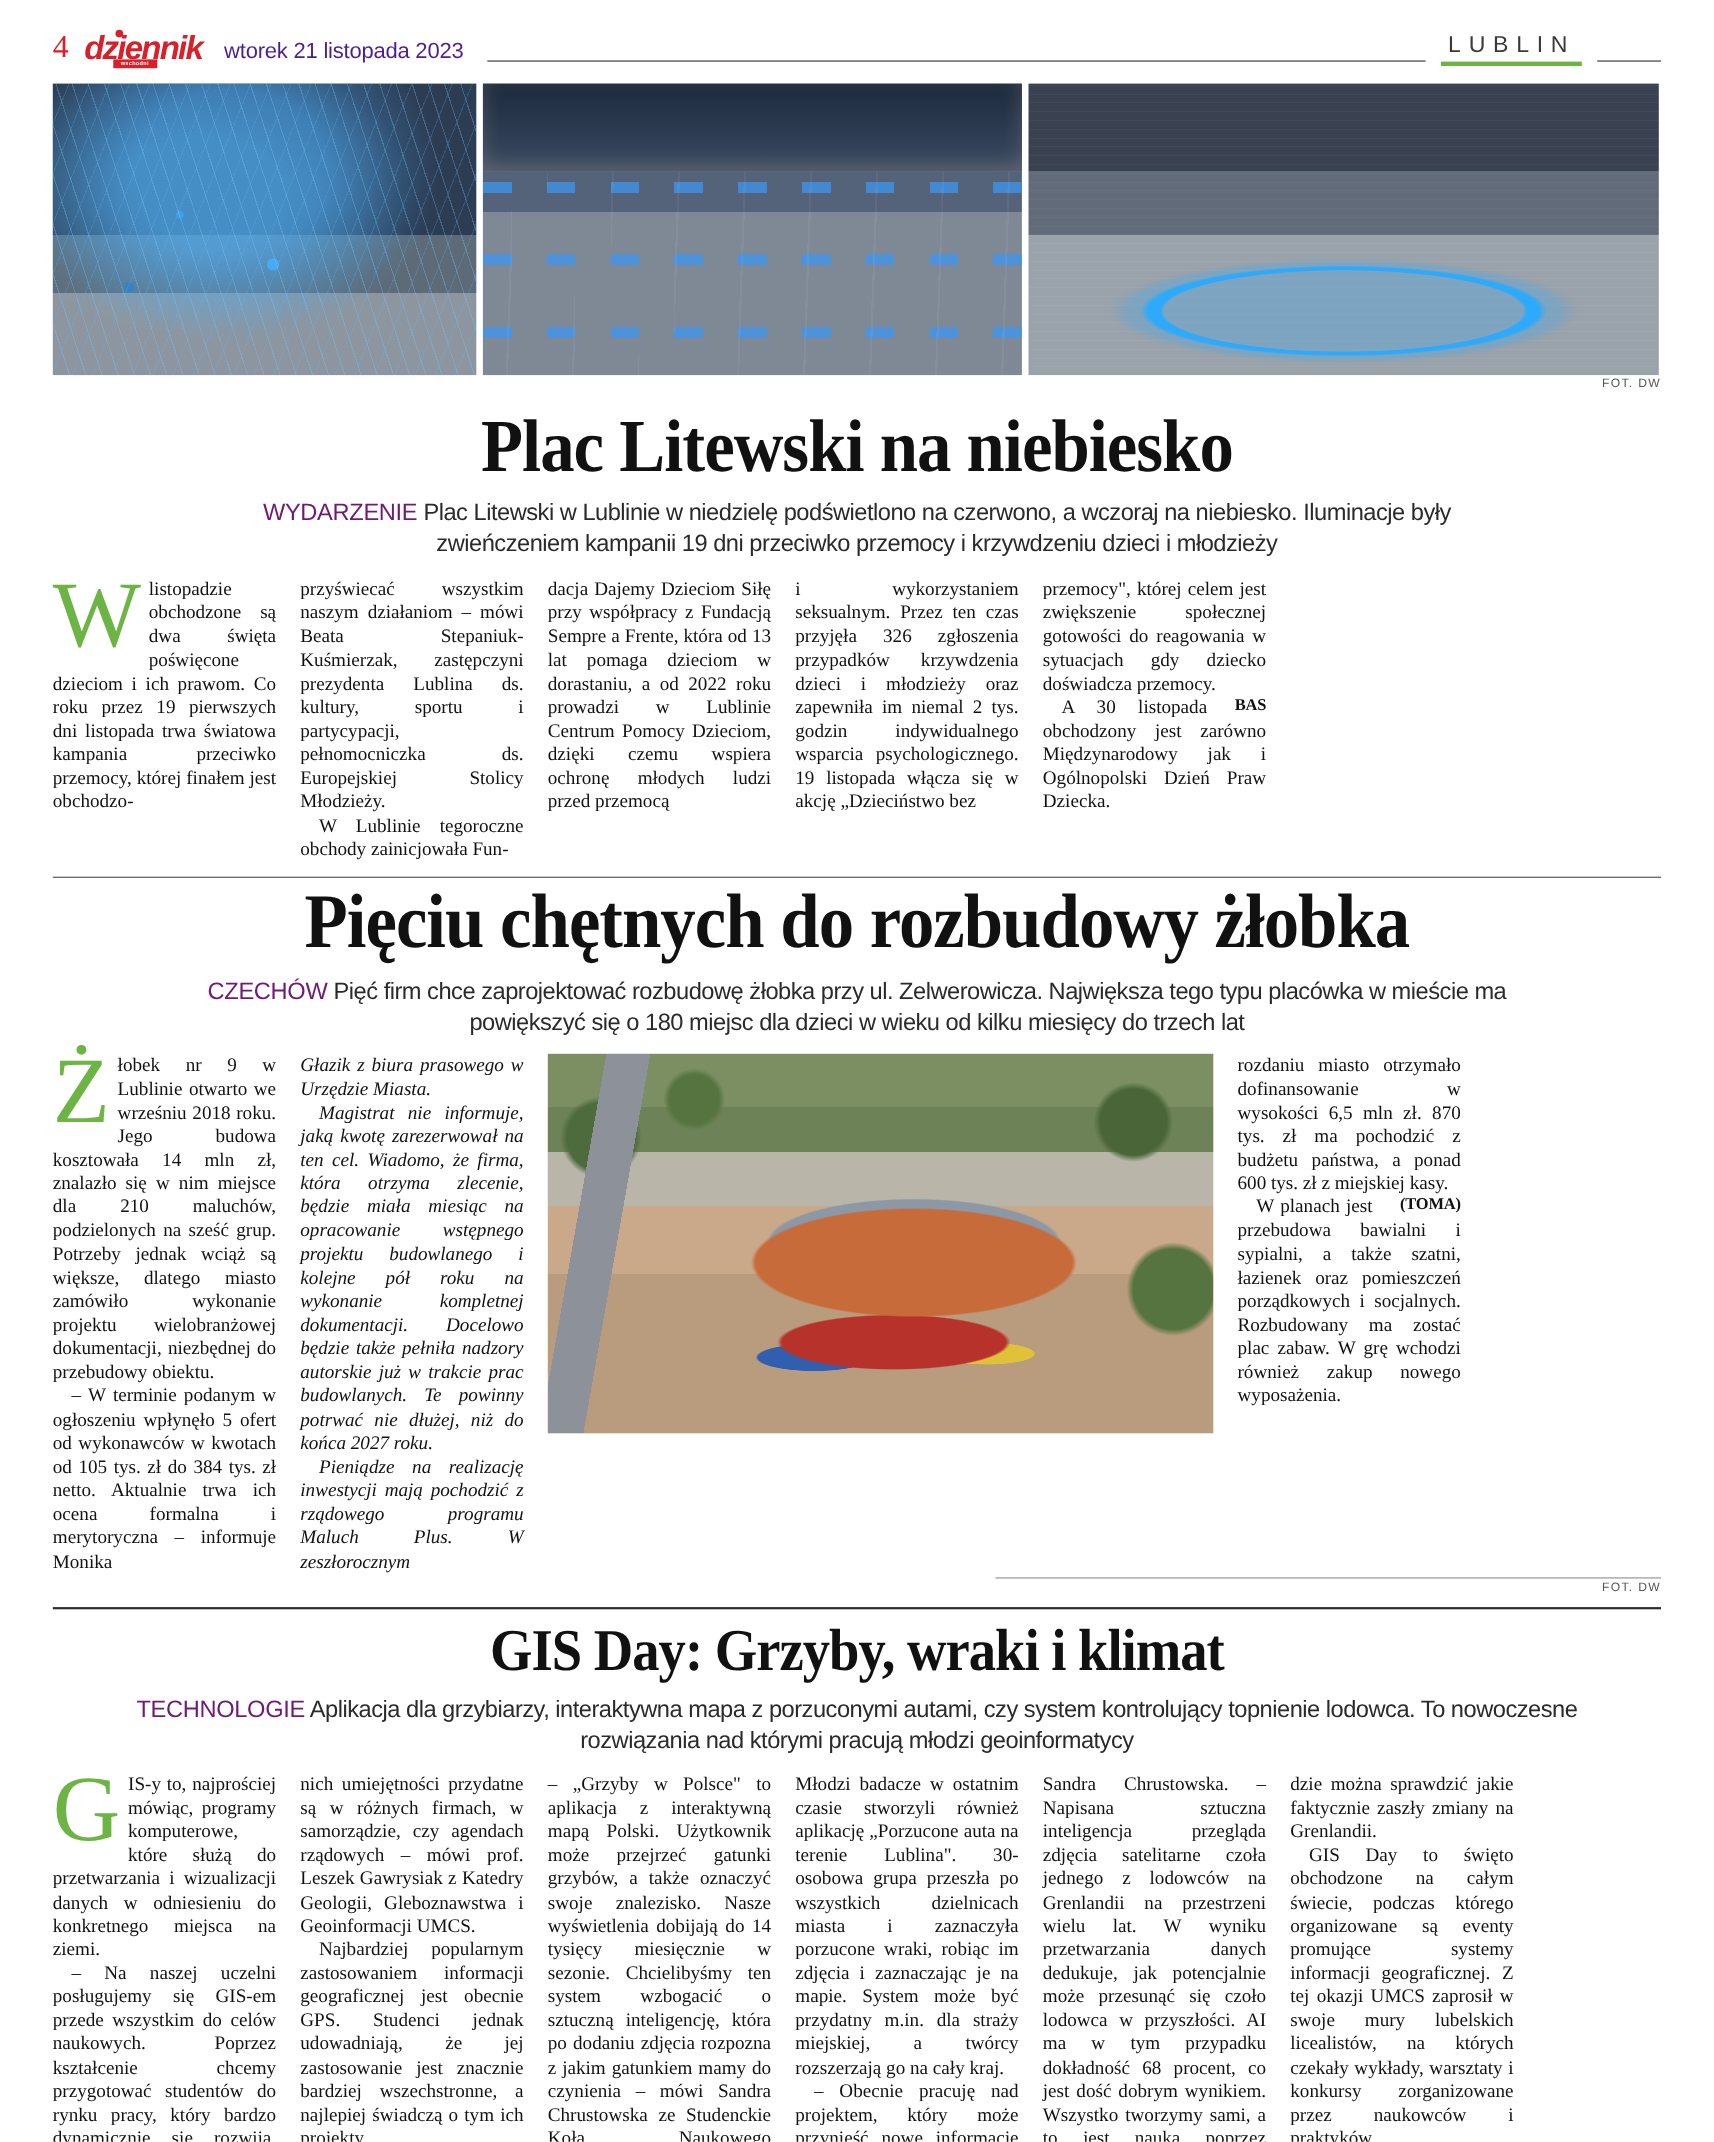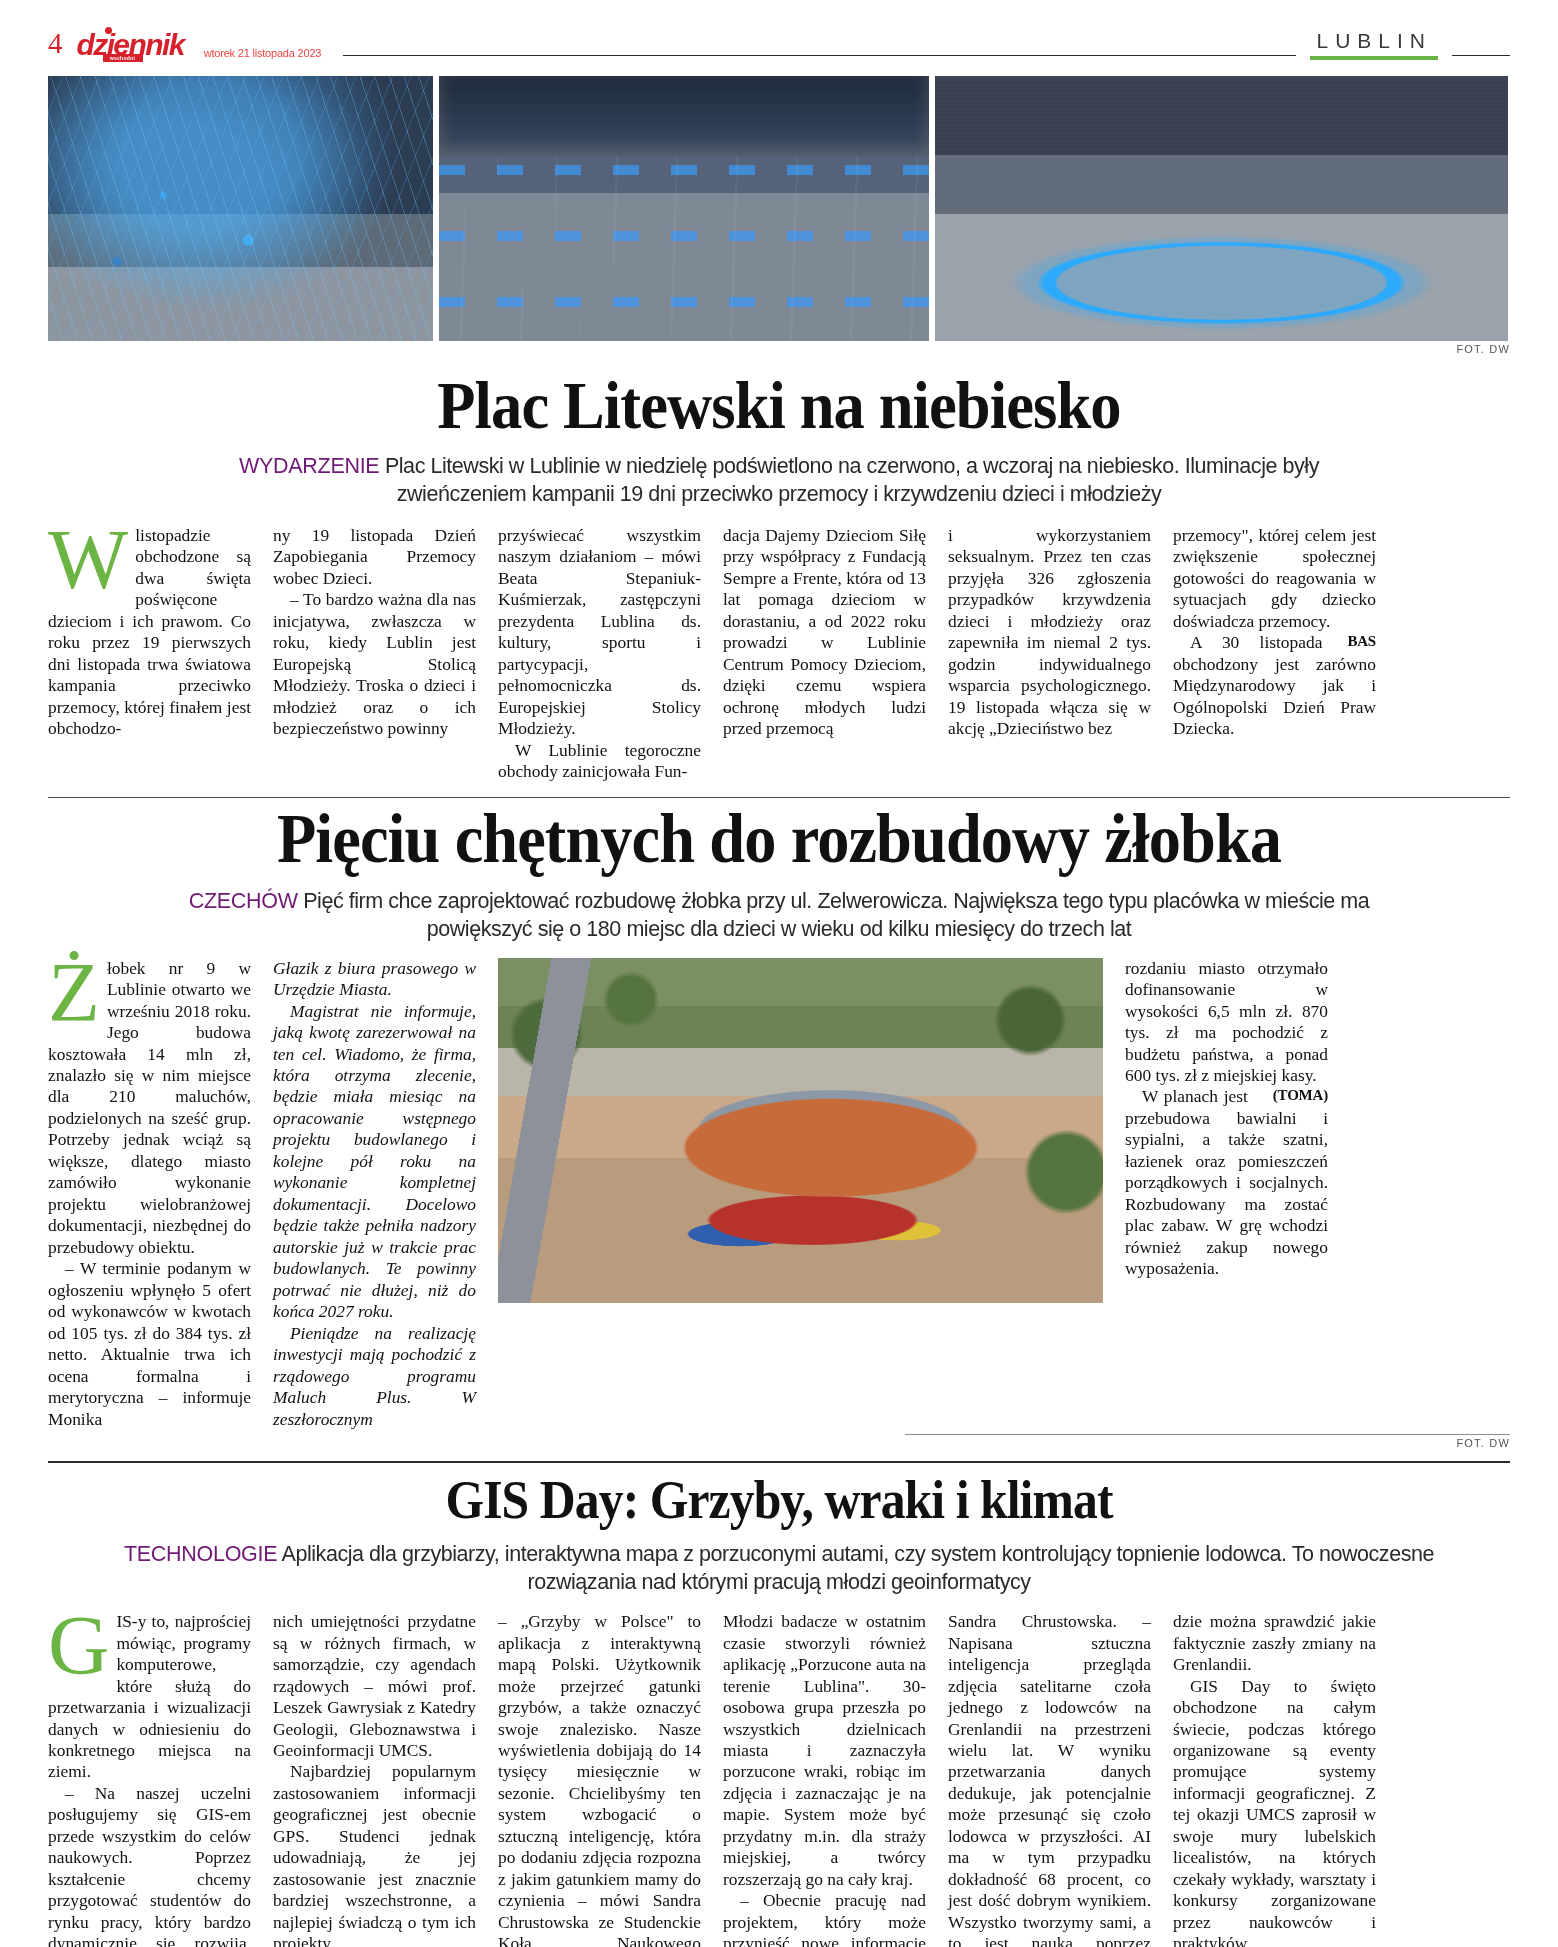--- a/index.html
+++ b/index.html
@@ -28,21 +28,21 @@
   .logo-word .dot {
     position:absolute; width:7px; height:7px; border-radius:50%;
     background:#d8202a; left:28px; top:-3px;
   }
   .logo-sub {
     position:absolute; left:26px; bottom:-2px; width:40px; height:8px;
     background:#d8202a; font-size:5px; color:#fff; letter-spacing:.3px;
     text-align:center; line-height:8px; font-style:normal; font-weight:bold;
   }
   .issue-date {
-    font-family:"Liberation Sans", sans-serif; font-size:11px; color:#ef4444;
+    font-family:"Liberation Sans", sans-serif; font-size:20px; color:#4c1d95;
     letter-spacing:-.2px; position:relative; top:-1px; margin-left:6px;
   }
   .rule-left { flex:1; border-bottom:1px solid #2b2b2b; margin-bottom:4px; margin-left:8px; }
   .section-name {
     font-family:"Liberation Sans", sans-serif; font-size:21px; letter-spacing:7px;
     color:#3a3a3a; padding:0 6px 3px 6px; border-bottom:4px solid #6cb544;
   }
   .rule-right { width:58px; border-bottom:1px solid #2b2b2b; margin-bottom:4px; }
 
   
@@ -193,24 +193,20 @@
     <div class="lede" style="width:1105px;">
       <span class="kicker">WYDARZENIE</span>
       <span>Plac Litewski w Lublinie w niedzielę podświetlono na czerwono, a wczoraj na niebiesko. Iluminacje były zwieńczeniem kampanii 19 dni przeciwko przemocy i krzywdzeniu dzieci i młodzieży</span>
     </div>
 
     <div class="cols">
       <div class="col" style="width:203px;">
         <p class="first"><span class="dropcap">W</span><span>listopadzie obchodzone są dwa święta poświęcone dzieciom i ich prawom. Co roku przez 19 pierwszych dni listopada trwa światowa kampania przeciwko przemocy, której finałem jest obchodzo-</span></p>
       </div>
       <div class="col" style="width:203px;">
-        <p class="first">ny 19 listopada Dzień Zapobiegania Przemocy wobec Dzieci.</p>
-        <p>– To bardzo ważna dla nas inicjatywa, zwłaszcza w roku, kiedy Lublin jest Europejską Stolicą Młodzieży. Troska o dzieci i młodzież oraz o ich bezpieczeństwo powinny</p>
-      </div>
-      <div class="col" style="width:203px;">
         <p class="first">przyświecać wszystkim naszym działaniom – mówi Beata Stepaniuk-Kuśmierzak, zastępczyni prezydenta Lublina ds. kultury, sportu i partycypacji, pełnomocniczka ds. Europejskiej Stolicy Młodzieży.</p>
         <p>W Lublinie tegoroczne obchody zainicjowała Fun-</p>
       </div>
       <div class="col" style="width:203px;">
         <p class="first">dacja Dajemy Dzieciom Siłę przy współpracy z Fundacją Sempre a Frente, która od 13 lat pomaga dzieciom w dorastaniu, a od 2022 roku prowadzi w Lublinie Centrum Pomocy Dzieciom, dzięki czemu wspiera ochronę młodych ludzi przed przemocą</p>
       </div>
       <div class="col" style="width:203px;">
         <p class="first">i wykorzystaniem seksualnym. Przez ten czas przyjęła 326 zgłoszenia przypadków krzywdzenia dzieci i młodzieży oraz zapewniła im niemal 2 tys. godzin indywidualnego wsparcia psychologicznego. 19 listopada włącza się w akcję „Dzieciństwo bez</p>
       </div>
       <div class="col" style="width:203px;">

